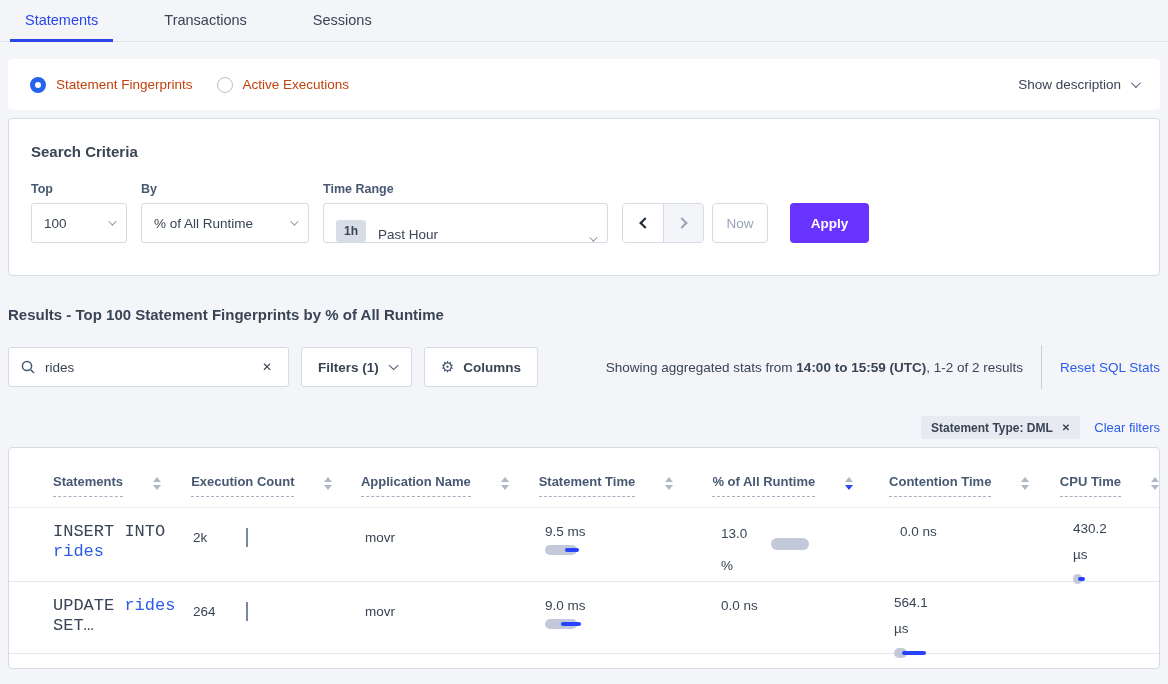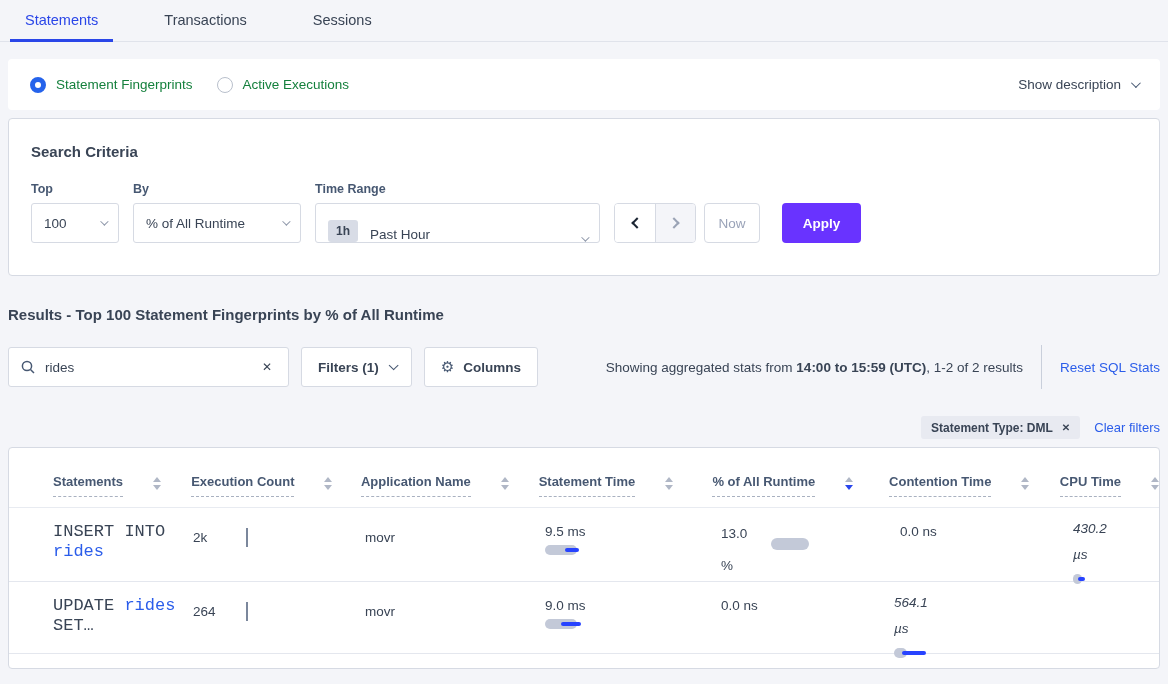--- a/index.html
+++ b/index.html
@@ -14,33 +14,33 @@
   
   .card { background:#fff; border-radius:4px; margin:0 8px; }
   .bordered { border:1px solid #d6dae3; }
 
   
   .viewbar { margin-top:17px; height:51px; display:flex; align-items:center; padding:0 22px; }
   .radio-opt { display:flex; align-items:center; margin-right:24px; cursor:pointer; }
   .radio-circle { width:16px; height:16px; border-radius:50%; margin-right:10px; background:#fff; }
   .radio-on  { border:5px solid #2563eb; }
   .radio-off { border:1.5px solid #b9c0cc; }
-  .radio-label { font-size:13.5px; color:#15803d; }
+  .radio-label { font-size:13.5px; color:#c2410c; }
   .show-desc { margin-left:auto; display:flex; align-items:center; gap:10px; font-size:13.5px; color:#394455; cursor:pointer; }
   .chev { display:inline-block; width:7px; height:7px; border-right:1.8px solid #475872; border-bottom:1.8px solid #475872; transform:rotate(45deg) translateY(-2px); }
   .chev.light { border-color:#8d96a8; width:6px; height:6px; }
 
   
   .criteria { margin-top:8px; padding:24px 22px 32px 22px; }
   .criteria-title { font-size:15px; font-weight:bold; color:#394455; }
   .criteria-form { display:flex; margin-top:22px; align-items:flex-end; }
   .fgroup { margin-right:14px; }
   .flabel { font-size:12.5px; font-weight:bold; color:#475872; margin-bottom:7px; }
   .selectbox { height:40px; border:1px solid #d6dae3; border-radius:3px; background:#fff; display:flex; align-items:center; padding:0 12px; font-size:13.5px; color:#394455; cursor:pointer; }
-  .sel-top { width:88px;gap:32px; } .sel-by { width:168px; } .sel-time { width:285px;align-items:flex-end; }
+  .sel-top { width:96px;gap:32px; } .sel-by { width:168px; } .sel-time { width:285px;align-items:flex-end; }
   .selectbox .chev { margin-left:auto; }
   .badge-1h { background:#d8dce6; border-radius:3px; font-size:12px; font-weight:bold; color:#394455; padding:4px 8px; margin-right:12px; }
   .pager { display:flex; border:1px solid #d6dae3; border-radius:4px; overflow:hidden; height:40px; margin-right:8px; }
   .pager-btn { width:40px; display:flex; align-items:center; justify-content:center; cursor:pointer; background:#fff; }
   .pager-btn.disabled { background:#f4f5f9; cursor:default; border-left:1px solid #d6dae3; }
   .arr { display:inline-block; width:8px; height:8px; border-right:2.4px solid #1b2533; border-bottom:2.4px solid #1b2533; }
   .arr-left { transform:rotate(135deg); margin-left:3px; }
   .arr-right { transform:rotate(-45deg); margin-right:3px; border-color:#9aa3b5; }
   .btn-now { width:56px; height:40px; border:1px solid #d6dae3; border-radius:4px; background:#fff; color:#9aa3b8; font-size:13.5px; font-weight:500; display:flex; align-items:center; justify-content:center; margin-right:22px; cursor:default; }
   .btn-apply { width:79px; height:40px; border:none; border-radius:4px; background:#6933ff; color:#fff; font-size:13.5px; font-weight:bold; display:flex; align-items:center; justify-content:center; cursor:pointer; }
@@ -89,21 +89,21 @@
   .cell-time { padding-top:16px; }
   .barwrap { position:relative; margin-top:6px; width:40px; height:10px; }
   .gbar { position:absolute; left:0; top:0; height:10px; background:#c3c9d8; border-radius:5px; }
   .bdash { position:absolute; height:4px; top:3px; background:#2743ff; border-radius:2px; }
   .cell-pct { padding-top:10px; display:flex; }
   .pct-txt-wrap { width:36px; line-height:32px; }
   .pct-bar { background:#c3c9d8; border-radius:6px; margin-left:14px; margin-top:20px; }
   .cell-pct.inline { padding-top:22px; align-items:flex-start; }
   .cell-pct.inline .pct-bar { margin-top:1px; margin-left:10px; }
   .cell-cont { padding-top:16px; }
-  .cell-cpu { padding-top:8px;font-style:italic; }
+  .cell-cpu { padding-top:8px; }
   .cpu-txt { line-height:26px; width:44px; }
 </style>
 </head>
 <body>
 
 <div class="tabbar">
   <div class="tab active">Statements</div>
   <div class="tab">Transactions</div>
   <div class="tab">Sessions</div>
 </div>

